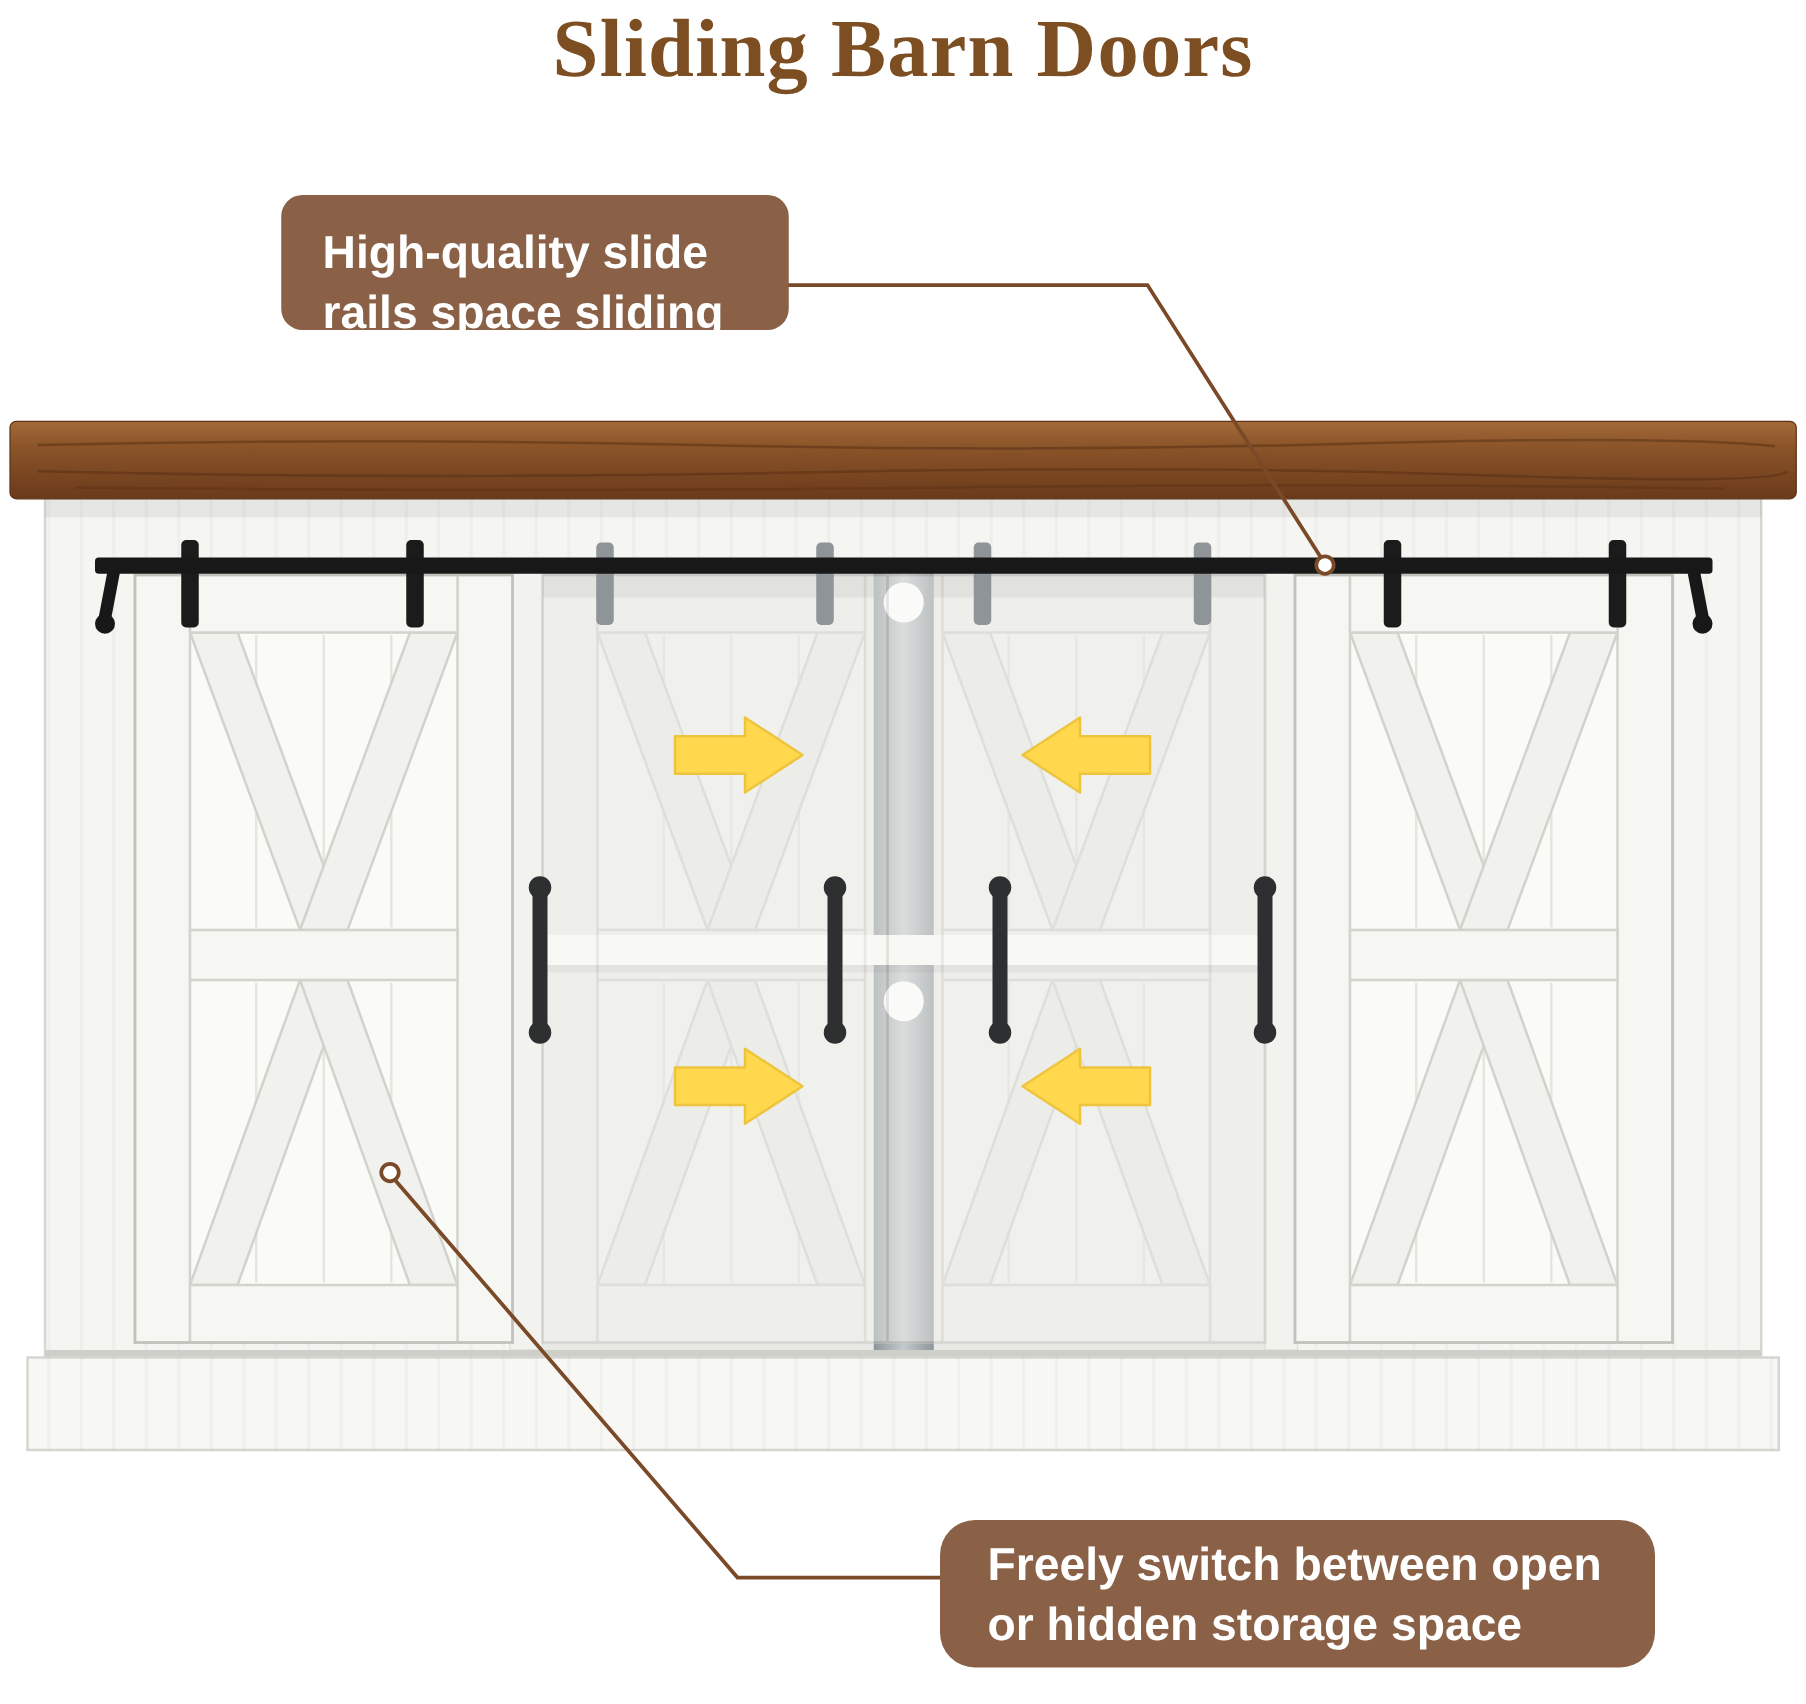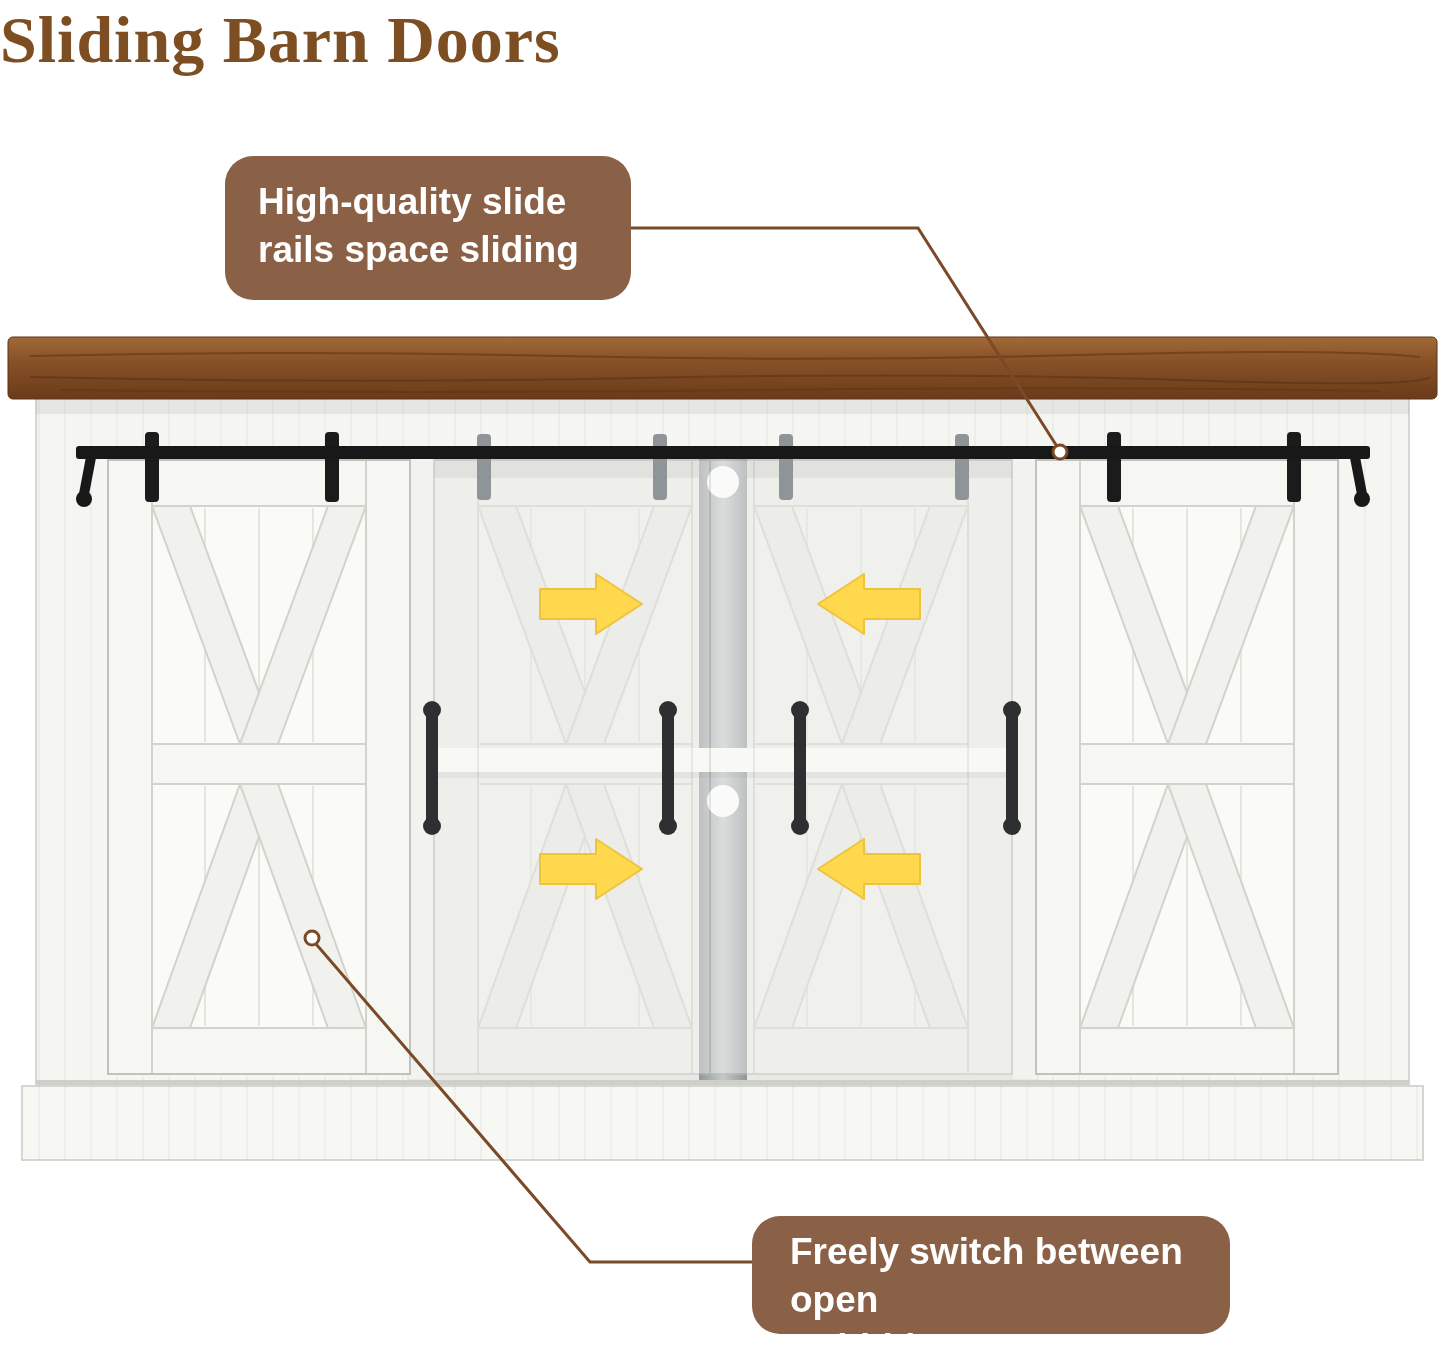--- a/index.html
+++ b/index.html
@@ -1,32 +1,32 @@
 <!DOCTYPE html>
 <html style="--title-brown: #7d4e22; --bubble-brown: #8a6147; --bubble-text: #ffffff; --connector-brown: #7a4a28; --arrow-yellow: #ffd84d; --rail-black: #181818; --wood-dark: #6b3a1b; --wood-light: #a26a38; --cabinet-white: #f5f5f2; --interior-gray: #e8e8e5; --divider-gray: #aab0b3; --handle-dark: #2d2f31;"><head>
 <meta charset="utf-8">
 <style>
   html,body{margin:0;padding:0;background:#ffffff;}
   .stage{
     position:relative;width:1445px;height:1363px;background:#ffffff;
     overflow:hidden;font-family:"Liberation Sans",sans-serif;
   }
   .page-title{
-    position:absolute;top:2px;left:0;right:0;text-align:left;
+    position:absolute;top:2px;left:0;right:0;text-align:center;
     font-family:"Liberation Serif",serif;font-weight:700;font-size:66px;
     letter-spacing:1px;color:var(--title-brown,#7d4e22);
   }
   .callout{
     position:absolute;box-sizing:border-box;
     background:var(--bubble-brown,#8a6147);color:var(--bubble-text,#ffffff);
     border-radius:28px;font-size:37px;font-weight:600;line-height:1.3;
   }
   .callout .line{display:block;}
-  .callout.top{left:225px;top:156px;width:406px;height:144px;padding:22px 10px 22px 33px;}
-  .callout.bottom{left:752px;top:1216px;width:478px;height:118px;padding:12px 10px 12px 38px;}
+  .callout.top{left:225px;top:156px;width:406px;height:108px;padding:22px 10px 22px 33px;border-radius:17px;}
+  .callout.bottom{left:752px;top:1216px;width:572px;height:118px;padding:12px 10px 12px 38px;}
   .illustration{position:absolute;left:0;top:0;width:1445px;height:1363px;}
 </style>
 </head>
 <body>
 
 <div class="stage">
 
   <div class="page-title">Sliding Barn Doors</div>
 
   <svg class="illustration" width="1445" height="1363" viewBox="0 0 1445 1363" xmlns="http://www.w3.org/2000/svg">

